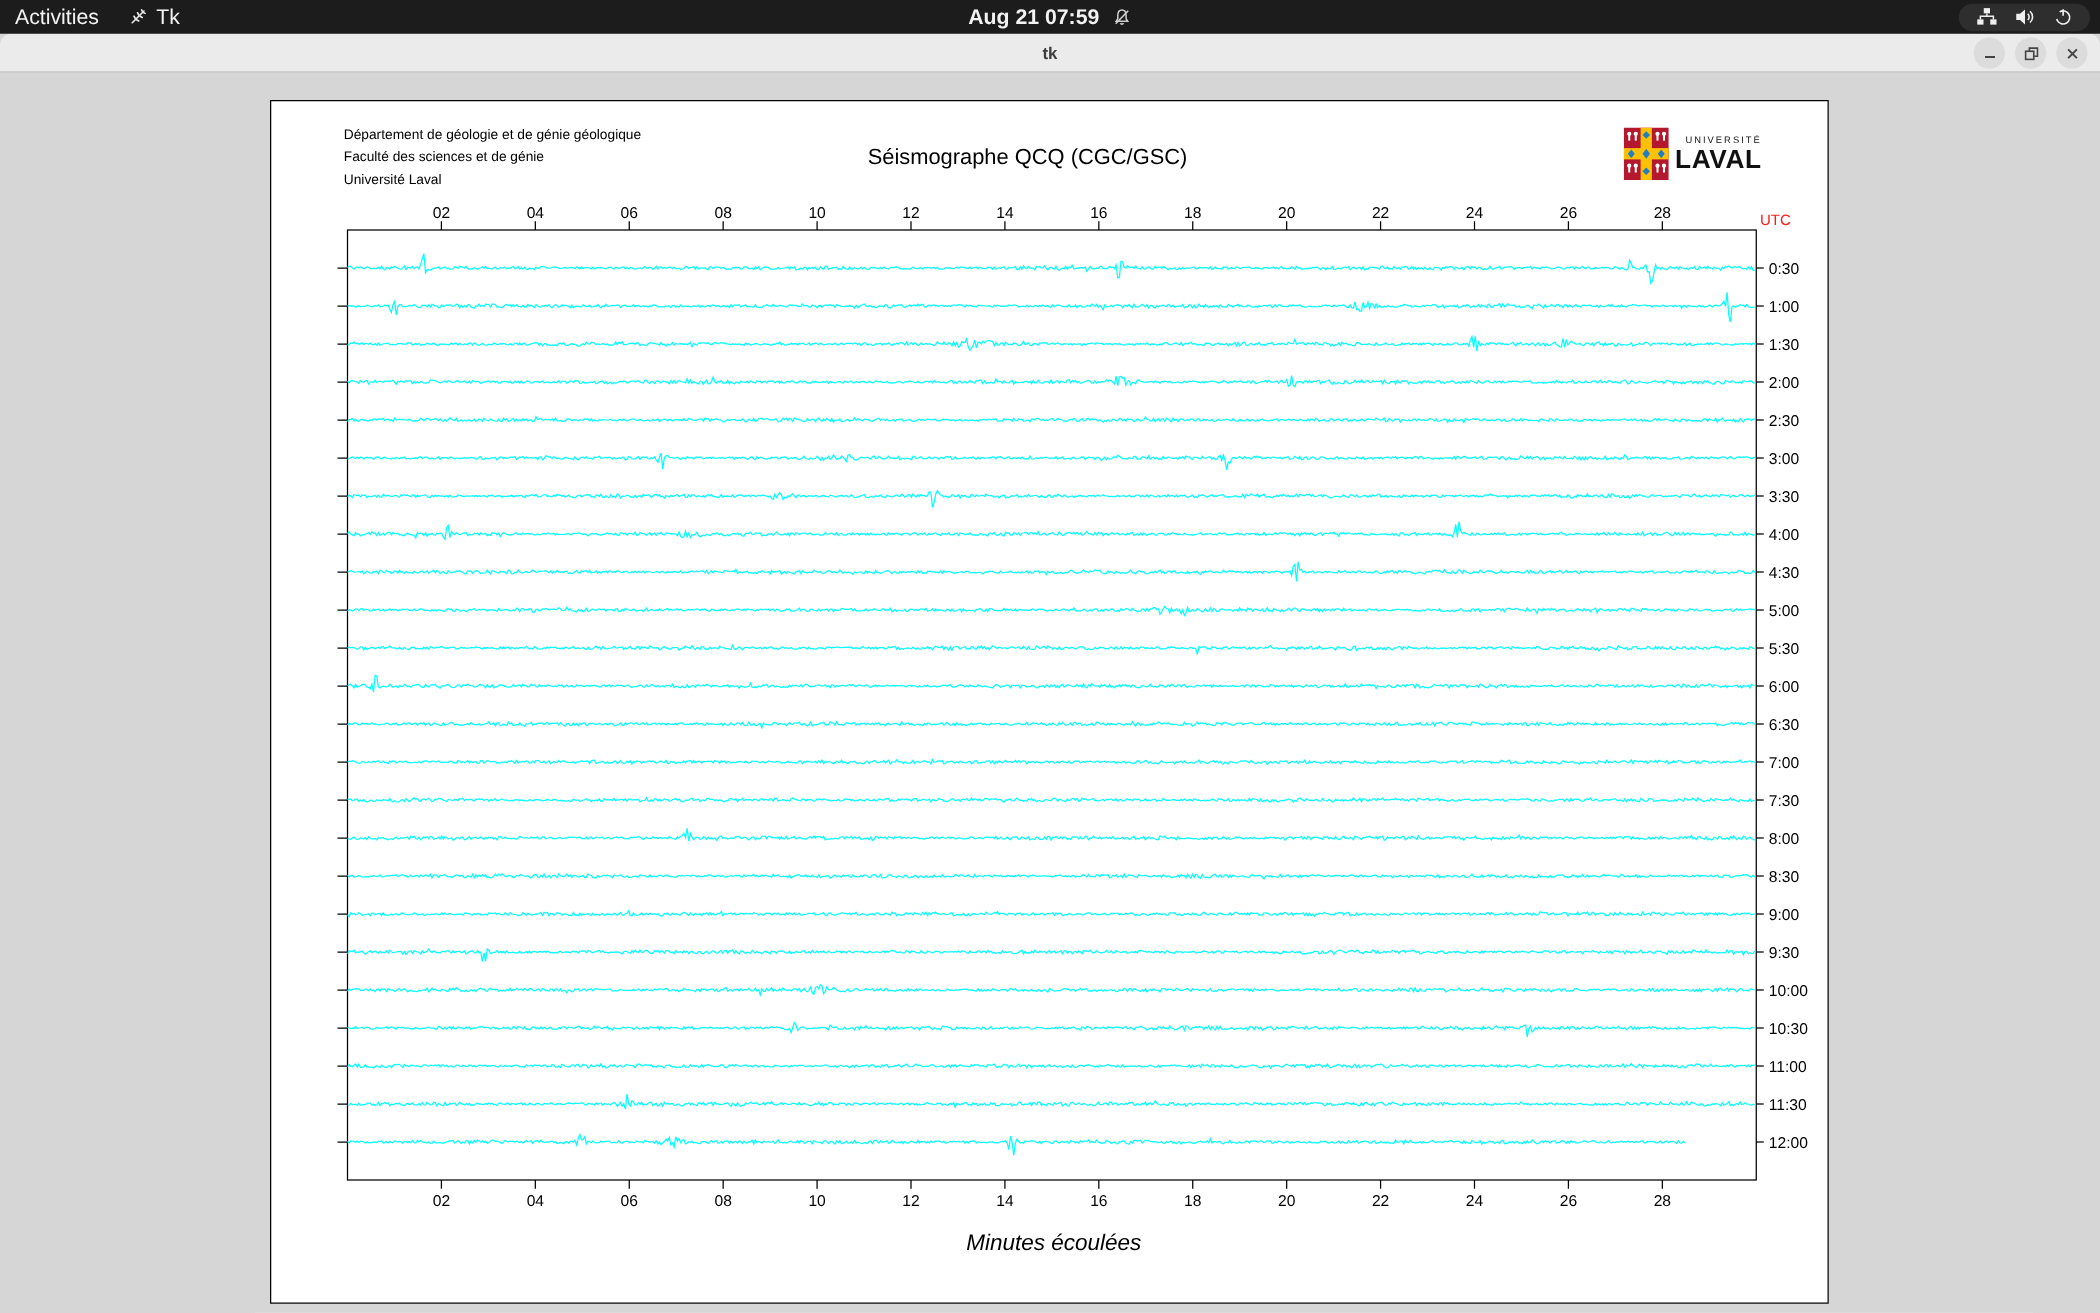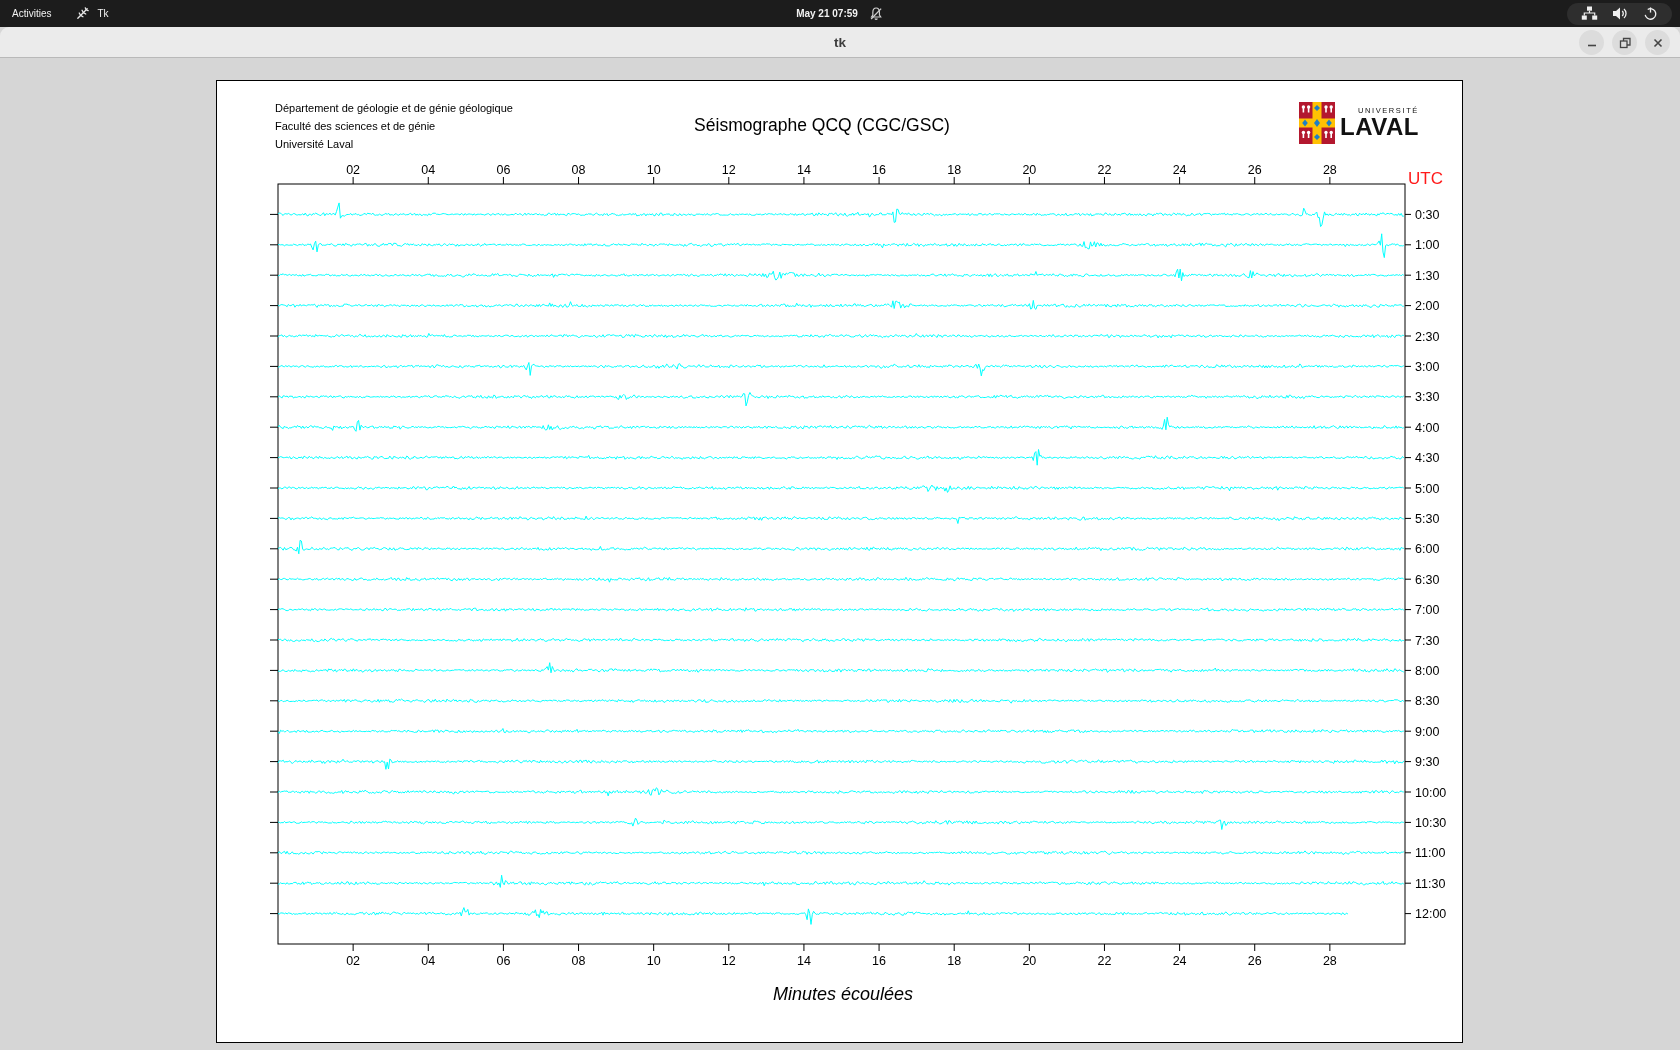--- a/index.html
+++ b/index.html
@@ -2,21 +2,21 @@
 <html><head>
 <meta charset="utf-8">
 <style>
   * { margin:0; padding:0; box-sizing:border-box; }
   html,body { width:1680px; height:1050px; overflow:hidden; background:#d6d6d6;
               font-family:"Liberation Sans", sans-serif; }
 
   
   .topbar { position:absolute; left:0; top:0; width:1680px; height:27px;
             background:#1c1c1c; color:#f2f2f2; display:flex; align-items:center;
-            justify-content:space-between; font-size:10px; z-index:30; }
+            justify-content:space-between; font-size:17px; z-index:30; }
   .tb-left { display:flex; align-items:center; height:100%; }
   .tb-item { background:none; border:none; color:#f2f2f2; font:inherit; height:100%;
              display:flex; align-items:center; padding:0 12px; cursor:default; }
   .tb-app { gap:7px; }
   .tb-center { position:absolute; left:50%; top:0; transform:translateX(-50%);
                height:100%; display:flex; align-items:center; gap:10px; font-weight:700; }
   .tb-right { display:flex; align-items:center; height:100%; padding-right:8px; }
   .pill { display:flex; align-items:center; gap:14px; background:#2e2e2e;
           border-radius:13px; padding:4px 14px; height:22px; }
 
@@ -31,47 +31,47 @@
             display:flex; align-items:center; justify-content:center; cursor:default; }
 
   
   .window-body { position:absolute; left:0; top:58px; width:1680px; height:992px;
                  background:#d6d6d6; }
   .canvas { position:absolute; left:216px; top:22px; width:1247px; height:963px;
             background:#ffffff; border:1px solid #000; }
   .hdr { position:absolute; left:58px; top:18px; font-size:11px; color:#000; line-height:18px; }
   .chart-title { position:absolute; left:5px; top:34px; width:1200px; text-align:center;
                  font-size:17.5px; color:#000; }
-  .utc { position:absolute; left:1191px; top:88px; font-size:17px; color:#ff1a1a; }
+  .utc { position:absolute; left:1191px; top:88px; font-size:12px; color:#ff1a1a; }
   .xlabel { position:absolute; left:64px; top:903px; width:1124px; text-align:center;
             font-size:18px; color:#000;font-style:italic; }
   .logo { position:absolute; left:1082px; top:21px; display:flex; align-items:center; gap:5px; }
   .logo-text { display:flex; flex-direction:column; line-height:1; }
   .logo-u { font-size:7.5px; letter-spacing:1.6px; color:#111;text-align:right; }
-  .logo-l { font-size:24px; font-weight:700; letter-spacing:0.5px; color:#111; margin-top:1px; }
+  .logo-l { font-size:21px; font-weight:700; letter-spacing:0.5px; color:#111; margin-top:1px; }
   #plot { position:absolute; left:0; top:0; width:1245px; height:961px; }
 </style>
 </head>
 <body>
 
 <div class="topbar">
   <div class="tb-left">
     <button class="tb-item">Activities</button>
     <div class="tb-item tb-app">
       <svg width="15" height="15" viewBox="0 0 16 16">
         <g stroke="#e8e8e8" stroke-width="1.4" fill="none" stroke-linecap="round">
           <path d="M3 13 L13 3"></path>
           <path d="M6 10 L4.5 7.5 M6 10 L8.5 11.5 M9 7 L7.5 4.5 M9 7 L11.5 8.5 M12 4 L11 2 M12 4 L14 5"></path>
         </g>
       </svg>
       <span>Tk</span>
     </div>
   </div>
   <div class="tb-center">
-    <span>May 21 07:59</span>
+    <span>Aug 21 07:59</span>
     <svg width="16" height="16" viewBox="0 0 16 16">
       <path d="M8 2 C5.6 2 4.7 4 4.7 6.4 L4.7 9 L3.4 11 L12.6 11 L11.3 9 L11.3 6.4 C11.3 4 10.4 2 8 2 Z" fill="none" stroke="#cfcfcf" stroke-width="1.2"></path>
       <path d="M6.8 12.5 A1.3 1.3 0 0 0 9.2 12.5" fill="none" stroke="#cfcfcf" stroke-width="1.2"></path>
       <path d="M3 13 L13 2.6" stroke="#cfcfcf" stroke-width="1.3"></path>
     </svg>
   </div>
   <div class="tb-right">
     <div class="pill">
       <svg width="17" height="15" viewBox="0 0 17 15">
         <g fill="#efefef" stroke="none">

